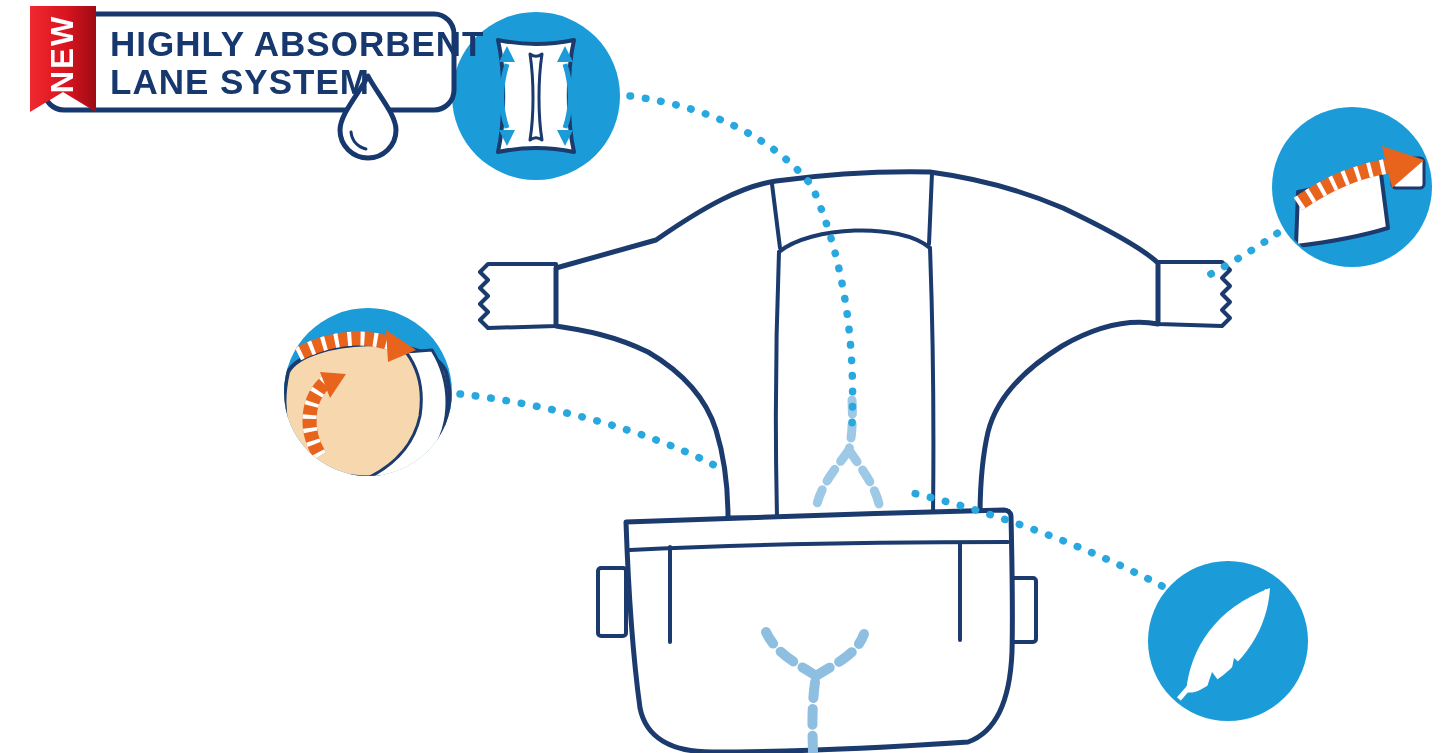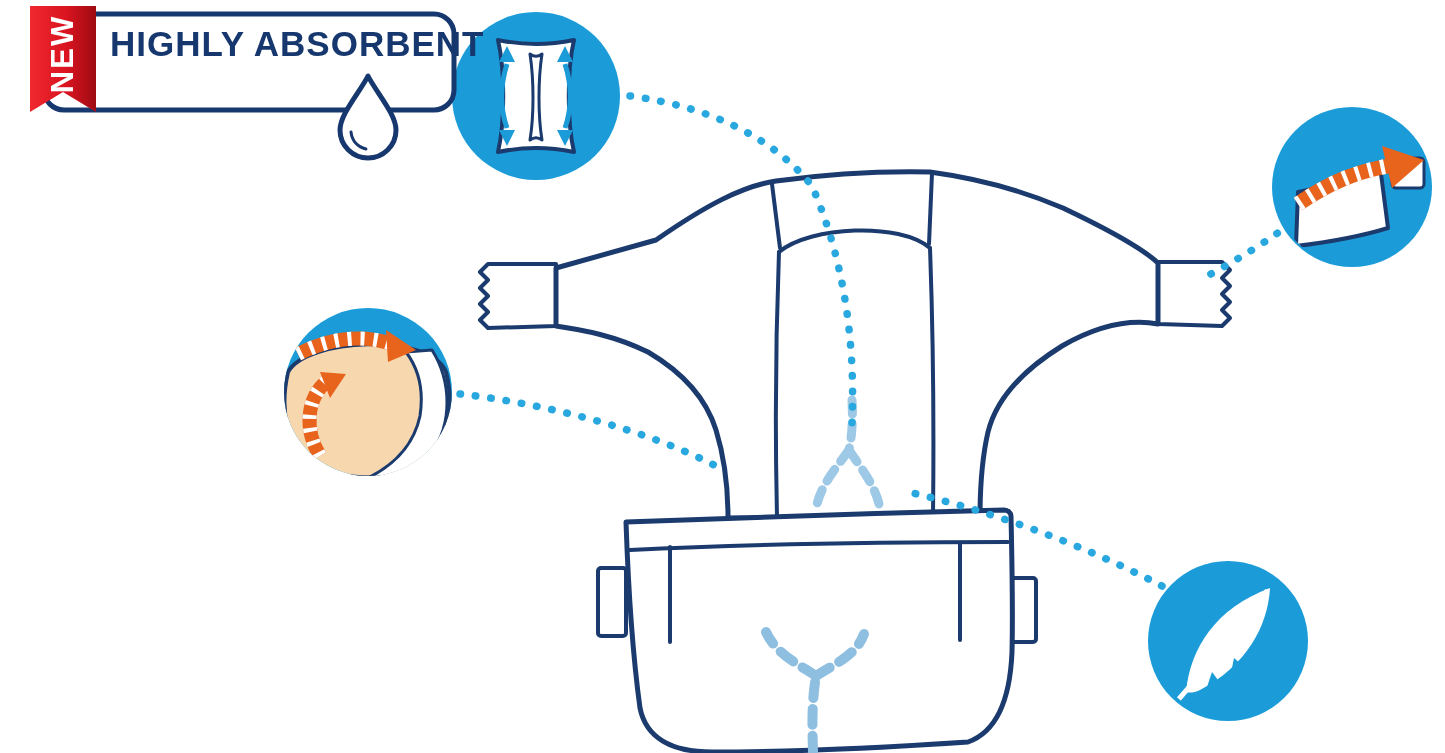--- a/index.html
+++ b/index.html
@@ -183,17 +183,18 @@
 
   <rect x="44" y="14" width="410" height="96" rx="20" fill="#ffffff" stroke="#16386e" stroke-width="5"></rect>
 
   <polygon points="30,6 96,6 96,112 63,92 30,112" fill="url(#ribbonGrad)"></polygon>
 
   <path d="M368,76 C360,92 340,114 340,130 C340,146 353,158 368,158 C383,158 396,146 396,130 C396,114 376,92 368,76 Z" fill="#ffffff" stroke="#16386e" stroke-width="5" stroke-linejoin="round"></path>
   <path d="M351,132 C352,141 358,147 366,149" fill="none" stroke="#16386e" stroke-width="3" stroke-linecap="round"></path>
 </svg>
 
 <div class="title-line" id="t1">HIGHLY ABSORBENT</div>
+<div class="title-line" id="t2">LANE SYSTEM</div>
 <div class="ribbon-label">
   <span>NEW</span>
 </div>
 
 </div>
 
 </body></html>

